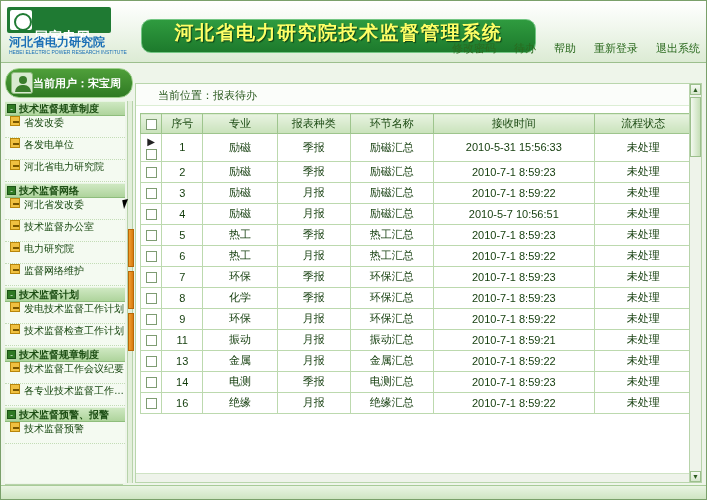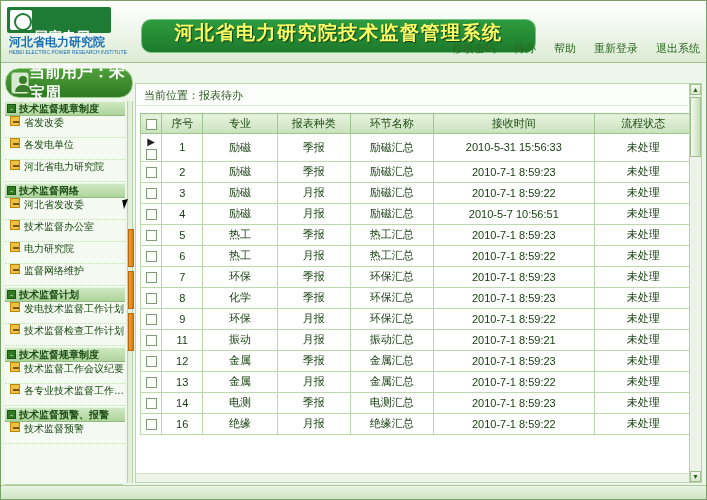--- a/index.html
+++ b/index.html
@@ -118,21 +118,21 @@
     width: 8px; height: 8px; border-radius: 50%;
     background: #3a7d2c;
   }
   .userbar .avatar::after {
     content: "";
     position: absolute; left: 3px; top: 12px;
     width: 16px; height: 7px; border-radius: 7px 7px 0 0;
     background: #3a7d2c;
   }
   .userbar .utext {
-    color: #ffffff; font-size: 16px; font-weight: bold;
+    color: #ffffff; font-size: 11px; font-weight: bold;
   }
 
   
   .sidebar {
     position: absolute; top: 100px; left: 4px;
     width: 120px; height: 382px;
     overflow: hidden;
     background: #f4faf1;
   }
   .menu-group {
@@ -202,21 +202,21 @@
   
   .content {
     position: absolute; top: 82px; left: 134px;
     width: 562px; height: 400px;
     background: #ffffff;
     border: 1px solid #b9d6ac;
     overflow: hidden;
   }
   .breadcrumb {
     height: 22px; line-height: 22px;
-    padding-left: 8px;
+    padding-left: 22px;
     font-size: 11px; color: #2b5a1f;
     background: #fbfdfa;
     border-bottom: 1px solid #dceed4;
   }
   .table-wrap {
     position: absolute; top: 23px; left: 0;
     width: 560px; height: 376px;
     overflow: hidden;
   }
   table.grid {
@@ -566,29 +566,20 @@
               <td><span class="cb"></span></td>
               <td>11</td>
               <td>振动</td>
               <td>月报</td>
               <td>振动汇总</td>
               <td>2010-7-1 8:59:21</td>
               <td>未处理</td>
             </tr>
             <tr>
               <td><span class="cb"></span></td>
-              <td>12</td>
-              <td>金属</td>
-              <td>季报</td>
-              <td>金属汇总</td>
-              <td>2010-7-1 8:59:23</td>
-              <td>未处理</td>
-            </tr>
-            <tr>
-              <td><span class="cb"></span></td>
               <td>13</td>
               <td>金属</td>
               <td>月报</td>
               <td>金属汇总</td>
               <td>2010-7-1 8:59:22</td>
               <td>未处理</td>
             </tr>
             <tr>
               <td><span class="cb"></span></td>
               <td>14</td>

